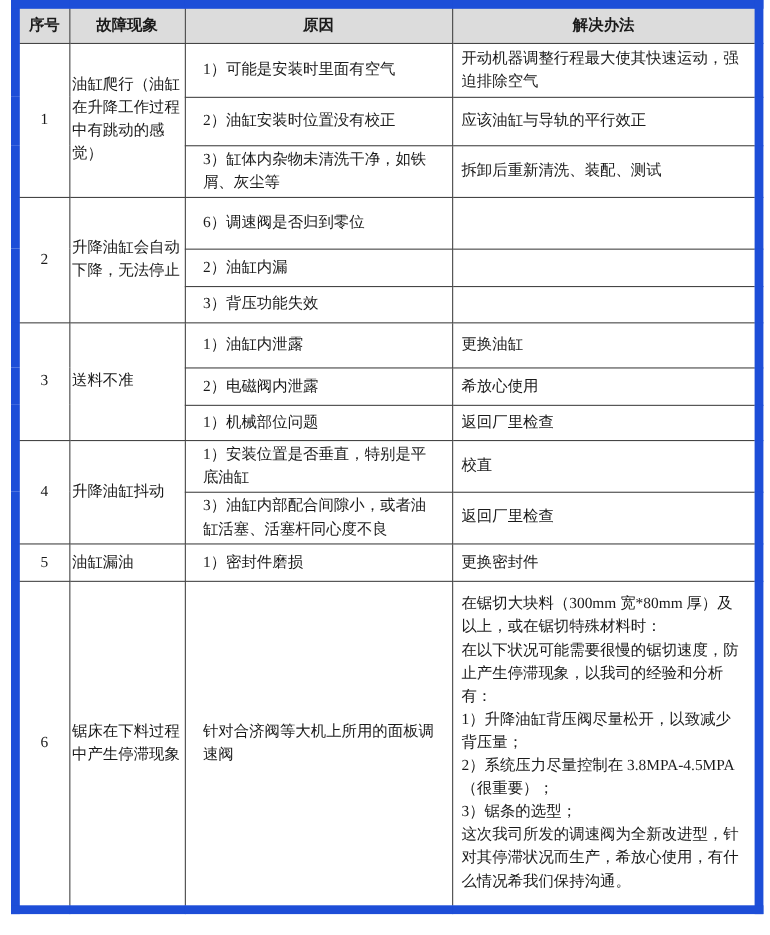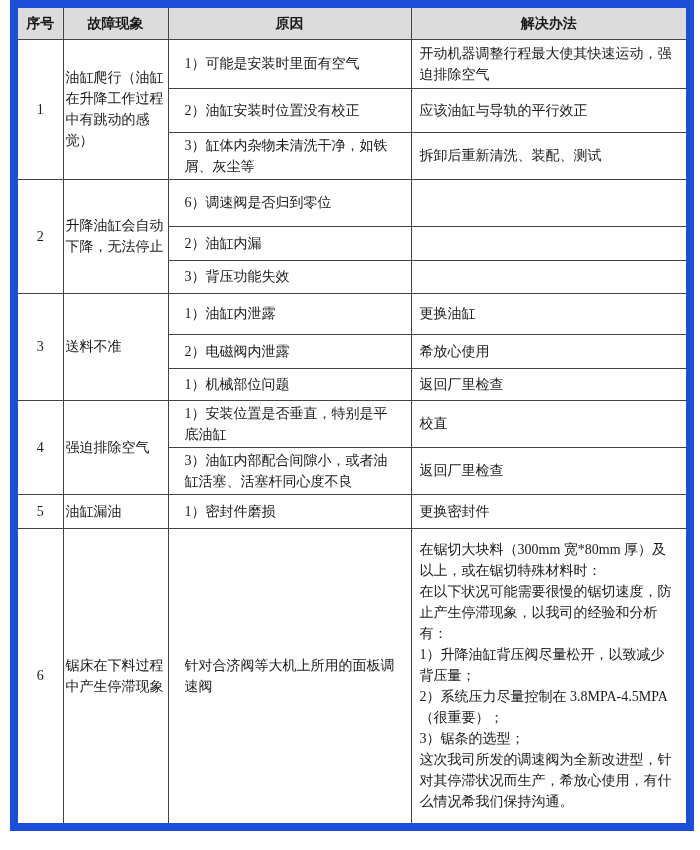--- a/index.html
+++ b/index.html
@@ -75,21 +75,21 @@
       <tr style="height: 34px;">
         <td class="cause">2）电磁阀内泄露</td>
         <td class="sol">希放心使用</td>
       </tr>
       <tr style="height: 32px;">
         <td class="cause">1）机械部位问题</td>
         <td class="sol">返回厂里检查</td>
       </tr>
       <tr style="height: 47px;">
         <td rowspan="2" class="seq">4</td>
-        <td rowspan="2" class="phen">强迫排除空气</td>
+        <td rowspan="2" class="phen">升降油缸抖动</td>
         <td class="cause">1）安装位置是否垂直，特别是平底油缸</td>
         <td class="sol">校直</td>
       </tr>
       <tr style="height: 47px;">
         <td class="cause">3）油缸内部配合间隙小，或者油缸活塞、活塞杆同心度不良</td>
         <td class="sol">返回厂里检查</td>
       </tr>
       <tr style="height: 34px;">
         <td rowspan="1" class="seq">5</td>
         <td rowspan="1" class="phen">油缸漏油</td>

